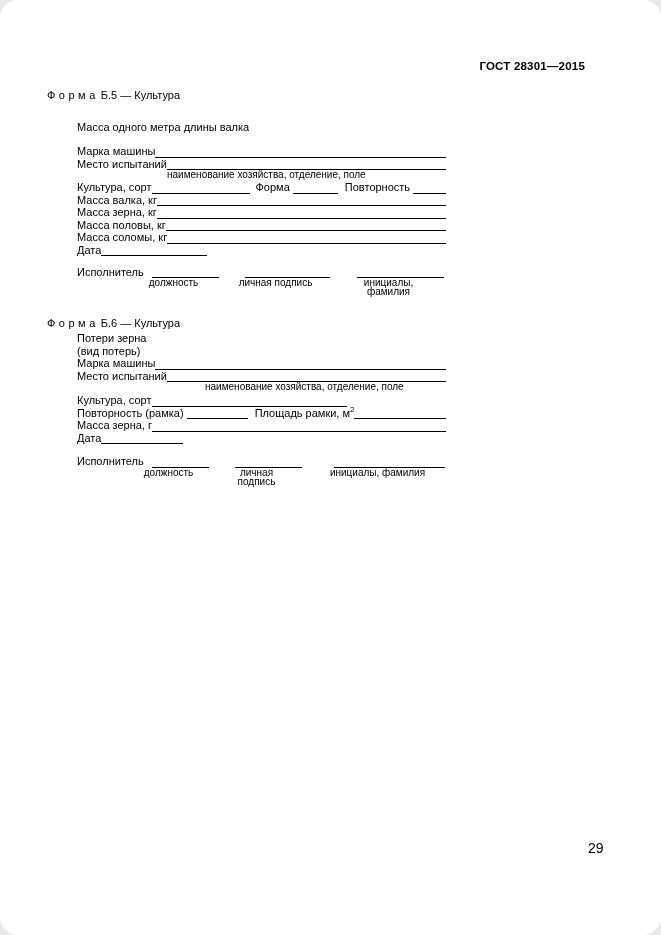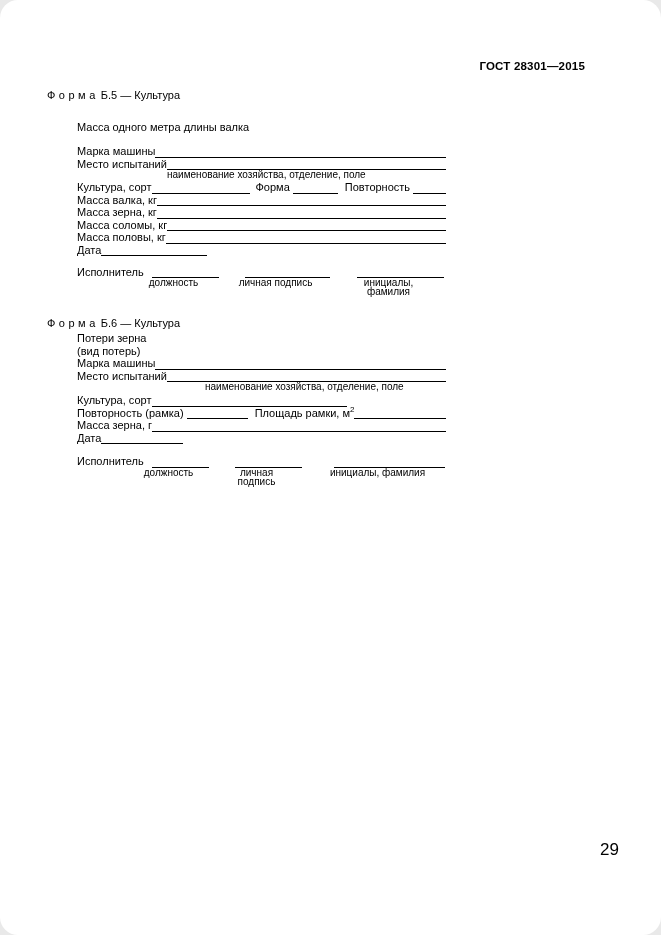--- a/index.html
+++ b/index.html
@@ -57,21 +57,21 @@
   .w98 { width:98px; }
   .w106 { width:106px; }
   .w111 { width:111px; }
   .w195 { width:195px; }
   .ml6 { margin-left:6px; }
   .ml7 { margin-left:7px; }
   .exec-caps { display:flex; }
   .exec-caps .capbox { text-align:center; }
   .caps-ml-b5 { margin-left:63px; }
   .caps-ml-b6 { margin-left:63px; }
-  .page-number { position:absolute; top:840px; left:600px; font-size:17px; }
+  .page-number { position:absolute; top:840px; left:588px; font-size:14px; }
 </style>
 </head>
 <body>
 
 <div class="page">
 
   <div class="doc-header">ГОСТ 28301—2015</div>
 
   <div class="form form-b5">
     <div class="form-title"><span class="ls">Форма</span><span class="rest">Б.5 — Культура</span></div>
@@ -104,26 +104,26 @@
         <span class="lbl">Масса валка, кг</span>
         <span class="fill grow"></span>
       </div>
 
       <div class="frow">
         <span class="lbl">Масса зерна, кг</span>
         <span class="fill grow"></span>
       </div>
 
       <div class="frow">
+        <span class="lbl">Масса половы, кг</span>
+        <span class="fill grow"></span>
+      </div>
+
+      <div class="frow">
         <span class="lbl">Масса соломы, кг</span>
-        <span class="fill grow"></span>
-      </div>
-
-      <div class="frow">
-        <span class="lbl">Масса половы, кг</span>
         <span class="fill grow"></span>
       </div>
 
       <div class="frow">
         <span class="lbl">Дата</span>
         <span class="fill w106"></span>
       </div>
 
       <div class="frow execrow-b5">
         <span class="lbl">Исполнитель </span>

